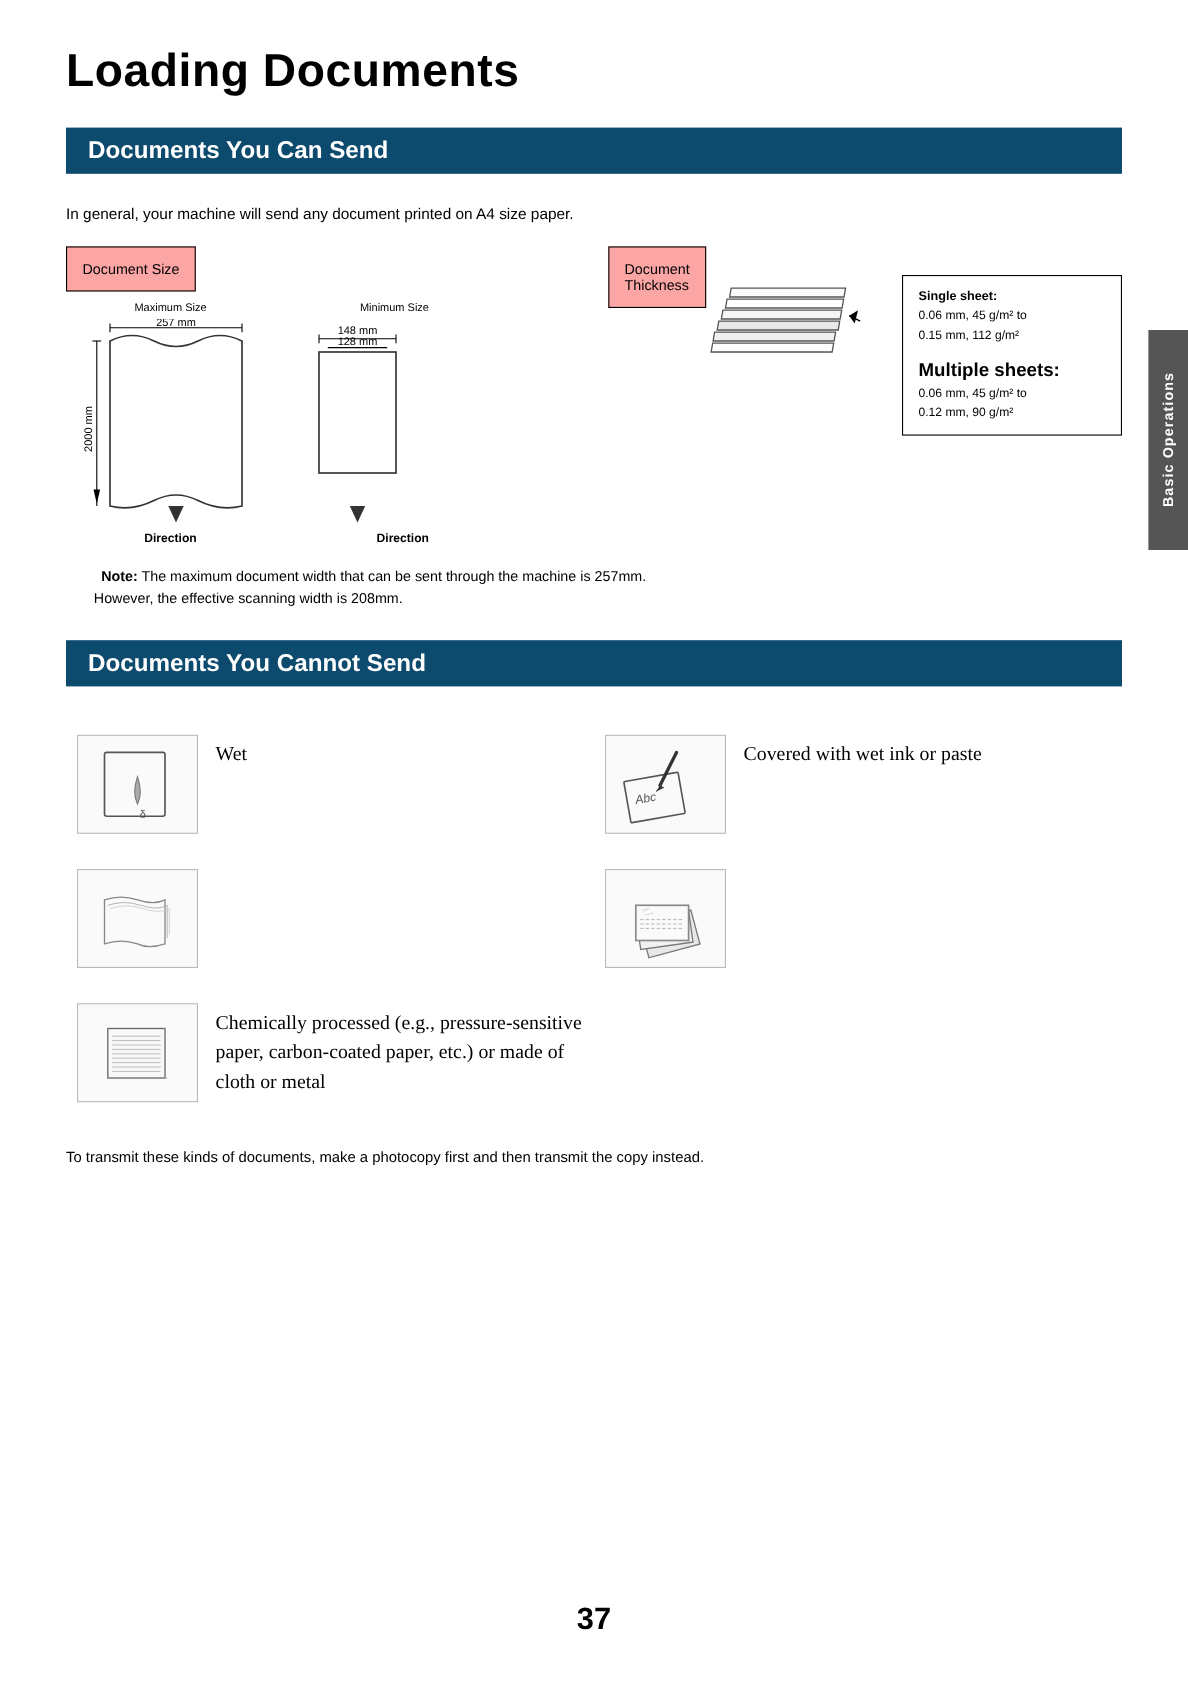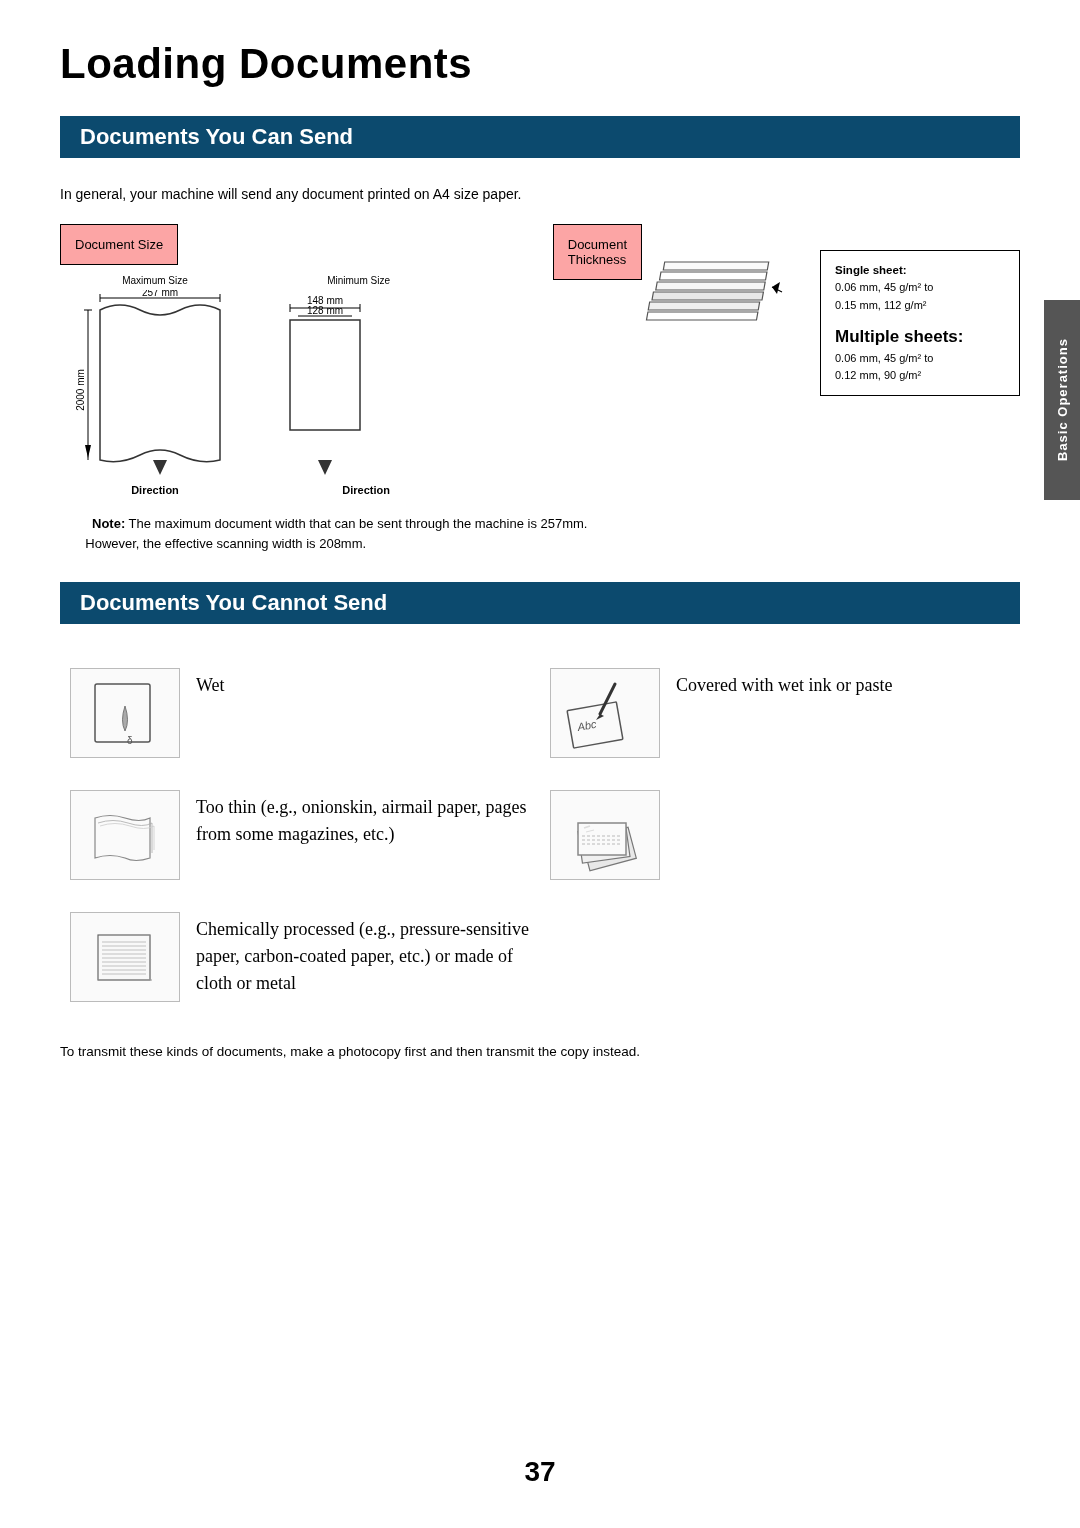--- a/index.html
+++ b/index.html
@@ -337,21 +337,20 @@
 
     <div class="cannot-send-item">
       <div class="cannot-send-icon">
         <svg width="90" height="75" viewBox="0 0 90 75">
 
           <path d="M15,20 Q30,15 45,20 Q60,25 70,20 L70,60 Q55,65 45,60 Q30,55 15,60 Z" fill="none" stroke="#888" stroke-width="1.2"></path>
           <path d="M18,25 Q33,20 48,25 Q63,30 72,25 L72,55" fill="none" stroke="#aaa" stroke-width="0.8"></path>
           <path d="M20,28 Q35,23 50,28 Q65,33 74,28 L74,52" fill="none" stroke="#ccc" stroke-width="0.8"></path>
         </svg>
       </div>
-      <div class="cannot-send-text">Too thin (e.g., onionskin, airmail paper, pages from some magazines, etc.)</div>
     </div>
 
 
     <div class="cannot-send-item">
       <div class="cannot-send-icon">
         <svg width="90" height="75" viewBox="0 0 90 75">
 
           <rect x="25" y="35" width="48" height="32" fill="#e8e8e8" stroke="#777" stroke-width="1.2" transform="rotate(-15,49,51)"></rect>
           <rect x="20" y="30" width="48" height="32" fill="#f0f0f0" stroke="#777" stroke-width="1.2" transform="rotate(-8,44,46)"></rect>
           <rect x="18" y="25" width="48" height="32" fill="#fafafa" stroke="#888" stroke-width="1.5" transform="rotate(0,42,41)"></rect>

